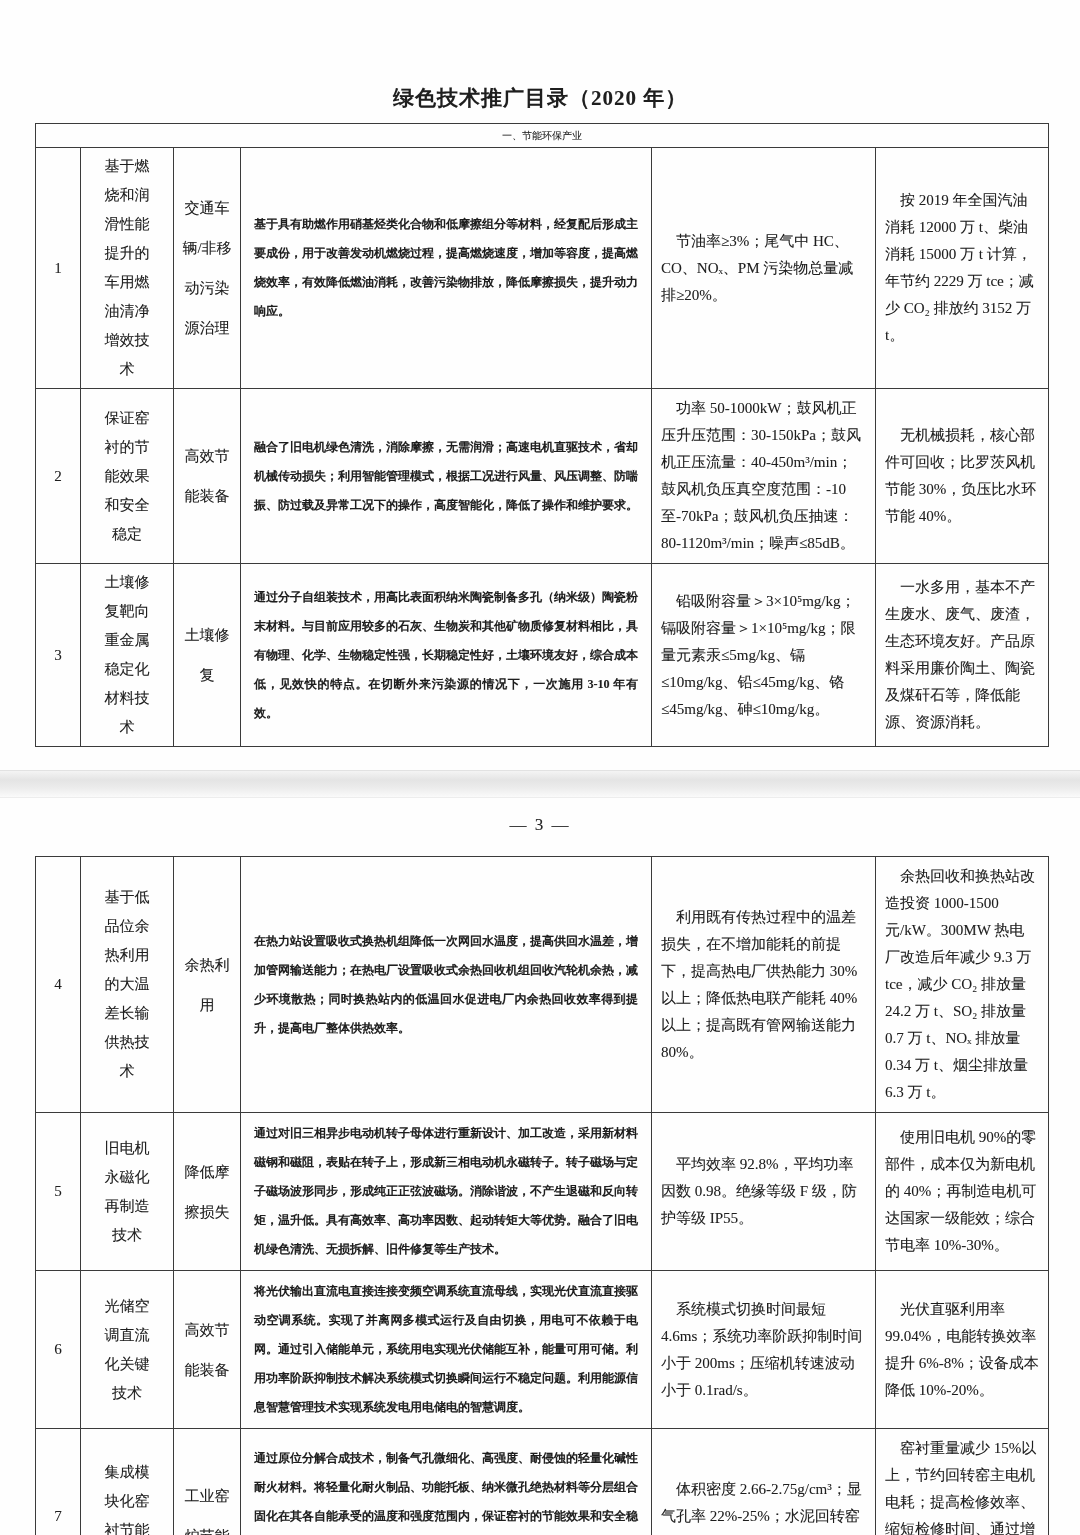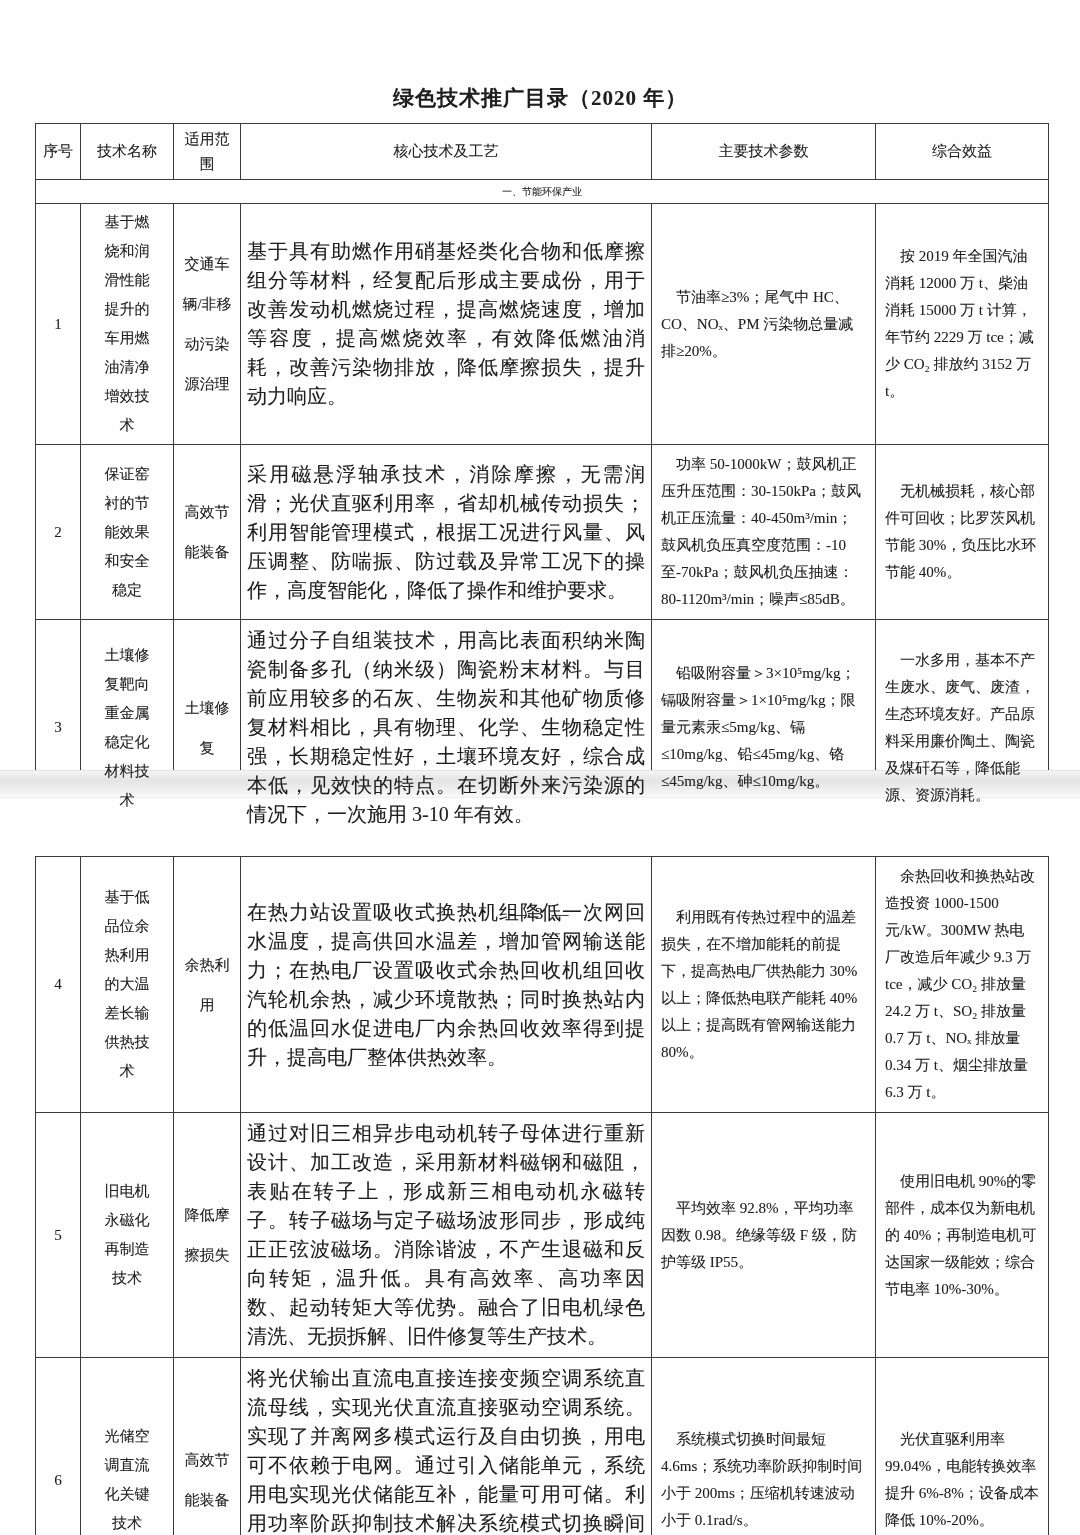--- a/index.html
+++ b/index.html
@@ -66,23 +66,24 @@
     padding: 4px 22px;
   }
   td.cell-scope {
     text-align: center;
     font-size: 15px;
     line-height: 40px;
     padding: 4px 5px;
   }
   td.cell-core {
     text-align: justify;
-    font-size: 20px;
+    font-size: 12px;
     line-height: 29px;
-    padding: 6px 6px;
+    padding: 6px 13px;
+    font-weight: bold;
   }
   td.cell-params, td.cell-benefits {
     text-align: left;
     font-size: 15px;
     line-height: 27px;
     padding: 6px 9px;
     text-indent: 1em;
   }
   .r1 { height: 132px; } .r2 { height: 135px; } .r3 { height: 160px; }
   .r4 { height: 180px; } .r5 { height: 153px; } .r6 { height: 147px; } .r7 { height: 134px; }
@@ -103,44 +104,36 @@
   <table class="doc-table">
     <colgroup>
       <col style="width:45px">
         <col style="width:93px">
         <col style="width:67px">
       <col style="width:411px">
         <col style="width:224px">
         <col style="width:173px">
     </colgroup>
     <tbody>
-        <tr class="header-row">
-      <th>序号</th>
-      <th>技术名称</th>
-      <th>适用范围</th>
-      <th>核心技术及工艺</th>
-      <th>主要技术参数</th>
-      <th>综合效益</th>
-    </tr>
     <tr class="section-row">
       <td colspan="6">一、节能环保产业</td>
     </tr>
     <tr class="r1">
       <td class="cell-no">1</td>
       <td class="cell-name">基于燃烧和润滑性能提升的车用燃油清净增效技术</td>
       <td class="cell-scope">交通车辆/非移动污染源治理</td>
       <td class="cell-core">基于具有助燃作用硝基烃类化合物和低摩擦组分等材料，经复配后形成主要成份，用于改善发动机燃烧过程，提高燃烧速度，增加等容度，提高燃烧效率，有效降低燃油消耗，改善污染物排放，降低摩擦损失，提升动力响应。</td>
       <td class="cell-params">节油率≥3%；尾气中 HC、CO、NOₓ、PM 污染物总量减排≥20%。</td>
       <td class="cell-benefits">按 2019 年全国汽油消耗 12000 万 t、柴油消耗 15000 万 t 计算，年节约 2229 万 tce；减少 CO₂ 排放约 3152 万 t。</td>
     </tr>
     <tr class="r2">
       <td class="cell-no">2</td>
       <td class="cell-name">保证窑衬的节能效果和安全稳定</td>
       <td class="cell-scope">高效节能装备</td>
-      <td class="cell-core">采用磁悬浮轴承技术，消除摩擦，无需润滑；光伏直驱利用率，省却机械传动损失；利用智能管理模式，根据工况进行风量、风压调整、防喘振、防过载及异常工况下的操作，高度智能化，降低了操作和维护要求。</td>
+      <td class="cell-core">融合了旧电机绿色清洗，消除摩擦，无需润滑；高速电机直驱技术，省却机械传动损失；利用智能管理模式，根据工况进行风量、风压调整、防喘振、防过载及异常工况下的操作，高度智能化，降低了操作和维护要求。</td>
       <td class="cell-params">功率 50-1000kW；鼓风机正压升压范围：30-150kPa；鼓风机正压流量：40-450m³/min；鼓风机负压真空度范围：-10 至-70kPa；鼓风机负压抽速：80-1120m³/min；噪声≤85dB。</td>
       <td class="cell-benefits">无机械损耗，核心部件可回收；比罗茨风机节能 30%，负压比水环节能 40%。</td>
     </tr>
     <tr class="r3">
       <td class="cell-no">3</td>
       <td class="cell-name">土壤修复靶向重金属稳定化材料技术</td>
       <td class="cell-scope">土壤修复</td>
       <td class="cell-core">通过分子自组装技术，用高比表面积纳米陶瓷制备多孔（纳米级）陶瓷粉末材料。与目前应用较多的石灰、生物炭和其他矿物质修复材料相比，具有物理、化学、生物稳定性强，长期稳定性好，土壤环境友好，综合成本低，见效快的特点。在切断外来污染源的情况下，一次施用 3-10 年有效。</td>
       <td class="cell-params">铅吸附容量＞3×10⁵mg/kg；镉吸附容量＞1×10⁵mg/kg；限量元素汞≤5mg/kg、镉≤10mg/kg、铅≤45mg/kg、铬≤45mg/kg、砷≤10mg/kg。</td>
       <td class="cell-benefits">一水多用，基本不产生废水、废气、废渣，生态环境友好。产品原料采用廉价陶土、陶瓷及煤矸石等，降低能源、资源消耗。</td>

